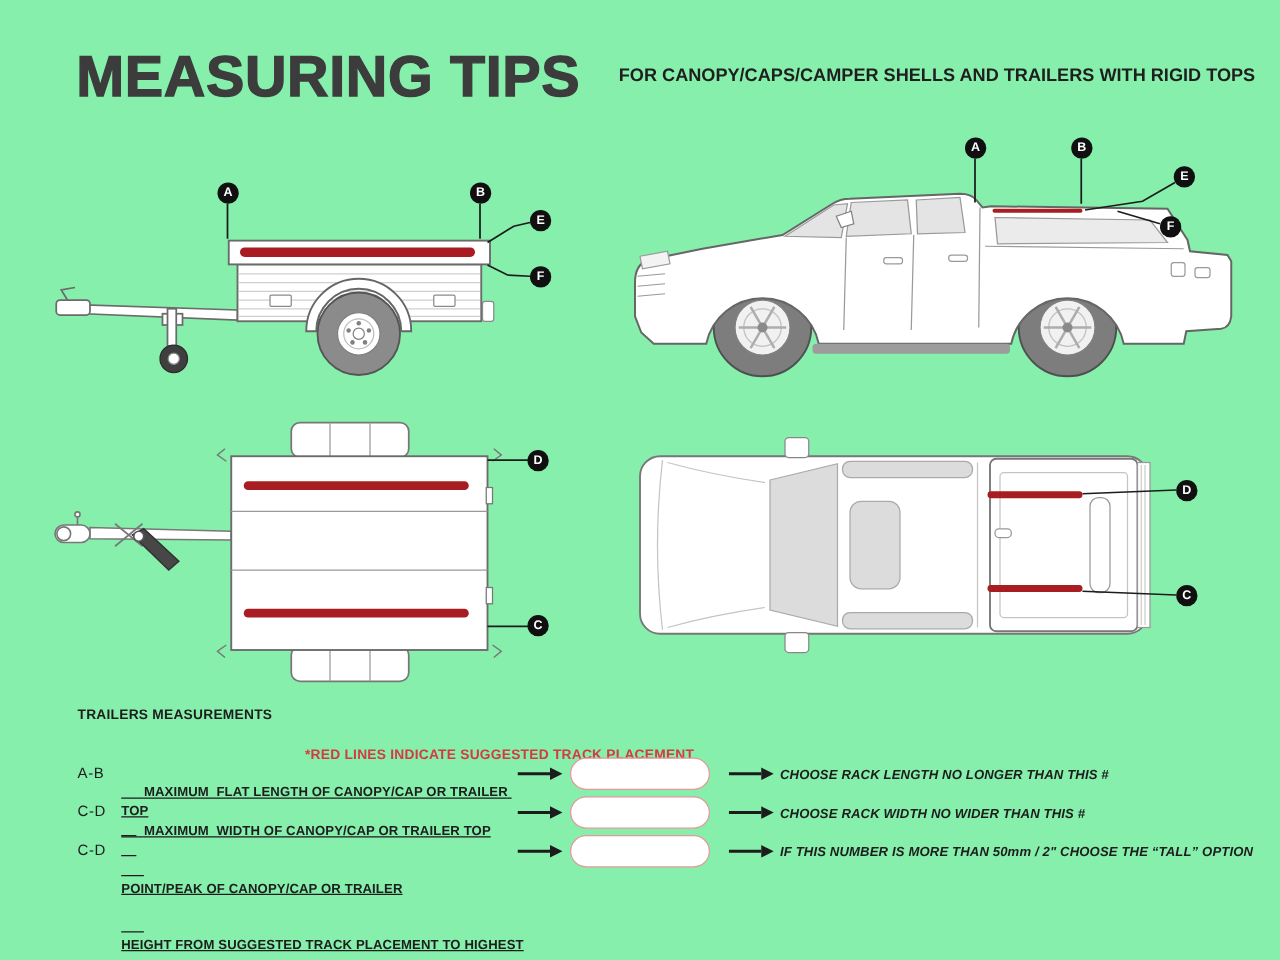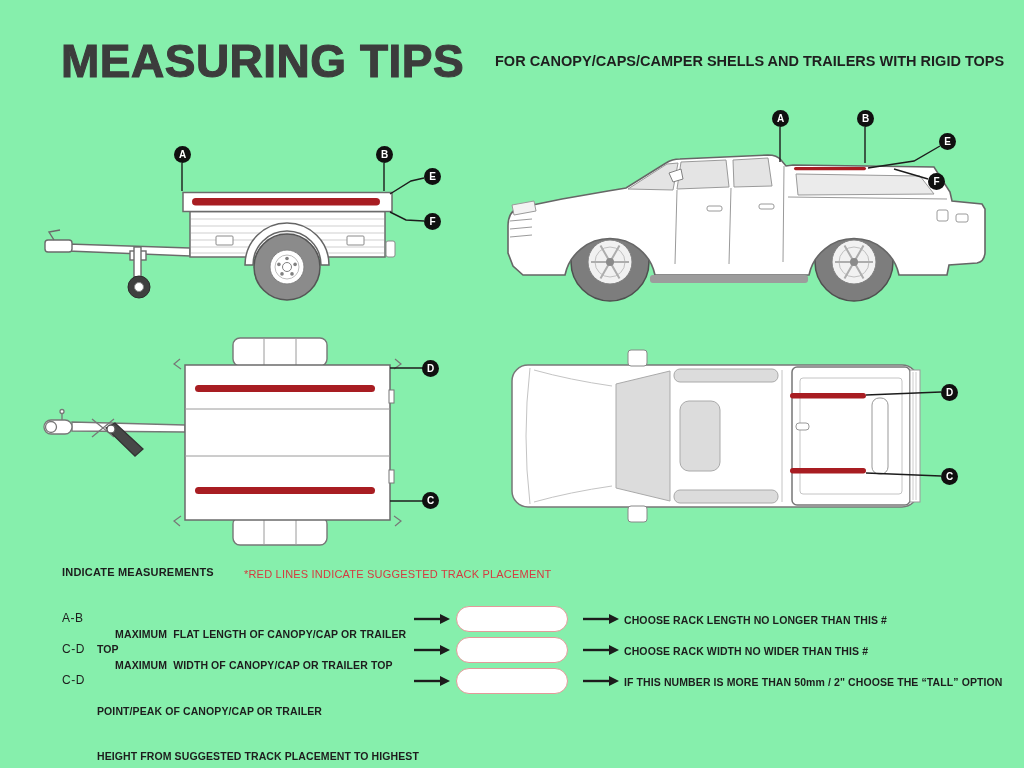--- a/index.html
+++ b/index.html
@@ -6,30 +6,30 @@
   #page{position:relative;width:1024px;height:768px;background:#86efac;overflow:hidden;
         font-family:"Liberation Sans",sans-serif;color:#1d1d1d;}
   .abs{position:absolute;}
   #title{left:61px;top:34px;font-size:46px;font-weight:700;letter-spacing:.5px;color:#3c3c3c;
          -webkit-text-stroke:1.1px #3c3c3c;white-space:nowrap;}
   #subtitle{left:495px;top:53px;font-size:14.5px;font-weight:700;color:#1f1f1f;white-space:nowrap;}
   .figure{position:absolute;}
   .badge{position:absolute;width:17px;height:17px;border-radius:50%;background:#101010;color:#fff;
          display:flex;align-items:center;justify-content:center;font-size:10px;font-weight:700;line-height:1;}
   #meas-head{left:62px;top:566px;font-size:11px;font-weight:700;letter-spacing:.2px;white-space:nowrap;}
-  #meas-note{left:208px;top:568px;font-size:11px;font-weight:400;letter-spacing:.2px;color:#d43a40;white-space:nowrap;padding-left:36px;}
+  #meas-note{left:208px;top:598px;font-size:11px;font-weight:700;letter-spacing:.2px;color:#d43a40;white-space:nowrap;padding-left:36px;}
   .mrow{position:absolute;left:0;width:1024px;height:34px;}
   .range{position:absolute;left:62px;top:5px;font-size:12px;font-weight:400;letter-spacing:.5px;}
   .desc{position:absolute;left:97px;top:6px;font-size:10.5px;font-weight:700;letter-spacing:.1px;
-        line-height:15px;white-space:pre-wrap;max-width:330px;}
+        line-height:15px;white-space:pre-wrap;max-width:330px;text-decoration:underline;}
   .arrow1{position:absolute;left:414px;top:7px;}
   .arrow2{position:absolute;left:583px;top:7px;}
   .oval{position:absolute;left:456px;top:0;width:110px;height:24px;border:1.5px solid #e49a9a;
         border-radius:13px;background:#fff;}
-  .result{position:absolute;left:624px;top:6px;font-size:10.5px;font-weight:700;letter-spacing:.1px;line-height:16px;}
+  .result{position:absolute;left:624px;top:6px;font-size:10.5px;font-weight:700;letter-spacing:.1px;line-height:16px;font-style:italic;}
   #footnote{left:0;top:724px;width:1024px;text-align:center;font-size:10.5px;font-weight:700;color:#111;}
   svg{display:block;}
 </style>
 </head>
 <body>
 
 <div id="page">
 
   <div class="abs" id="title">MEASURING TIPS</div>
   <div class="abs" id="subtitle">FOR CANOPY/CAPS/CAMPER SHELLS AND TRAILERS WITH RIGID TOPS</div>
@@ -197,21 +197,21 @@
       <rect x="290" y="128" width="76" height="5.5" rx="2.7" fill="#a81d22"></rect>
       <g stroke="#1c1c1c" stroke-width="1.4" fill="none">
         <path d="M366,55 L441,52"></path>
           <path d="M366,133 L441,136"></path>
       </g>
     </svg>
     <div class="badge" style="left:441px;top:44px;">D</div>
     <div class="badge" style="left:441px;top:128px;">C</div>
   </div>
 
-  <div class="abs" id="meas-head">INDICATE MEASUREMENTS</div>
+  <div class="abs" id="meas-head">TRAILERS MEASUREMENTS</div>
   <div class="abs" id="meas-note">*RED LINES INDICATE SUGGESTED TRACK PLACEMENT</div>
 
   <div class="mrow" style="top:606px;">
     <div class="range">A-B</div>
     <div class="desc">
       <span>MAXIMUM  FLAT LENGTH OF CANOPY/CAP OR TRAILER TOP</span>
     </div>
     <svg class="arrow1" width="36" height="12">
       <line x1="0" y1="6" x2="26" y2="6" stroke="#1c1c1c" stroke-width="2.4"></line>
         <polygon points="26,1 36,6 26,11" fill="#1c1c1c"></polygon>

